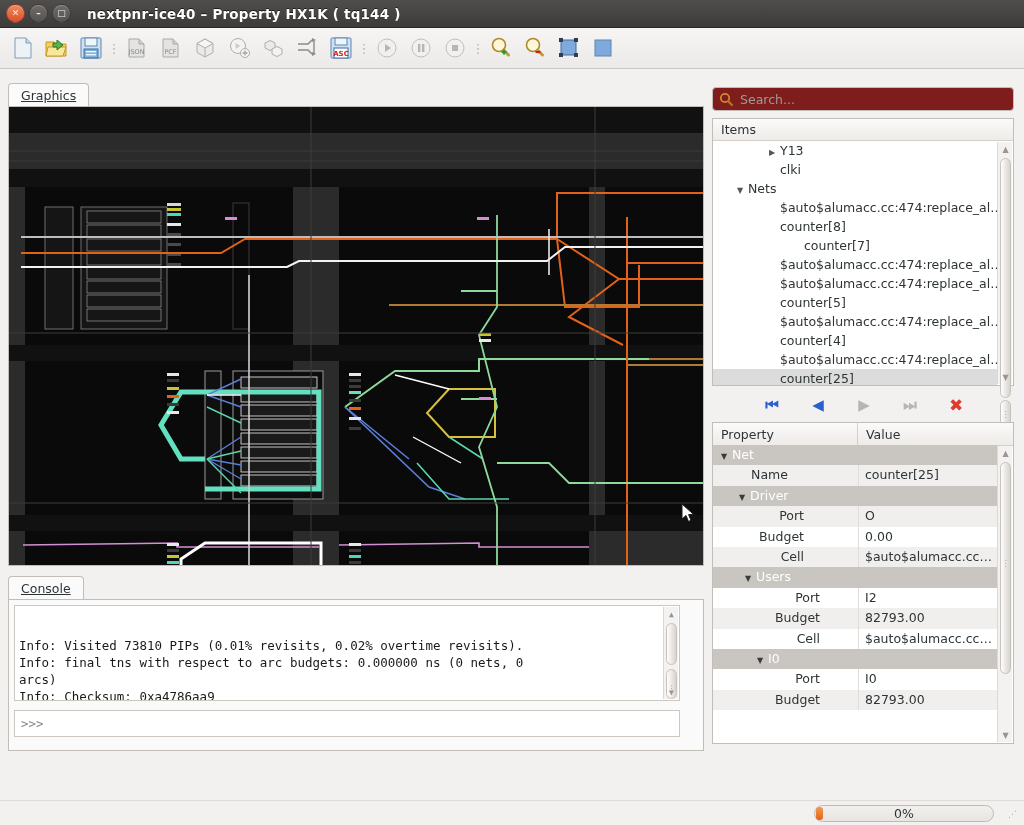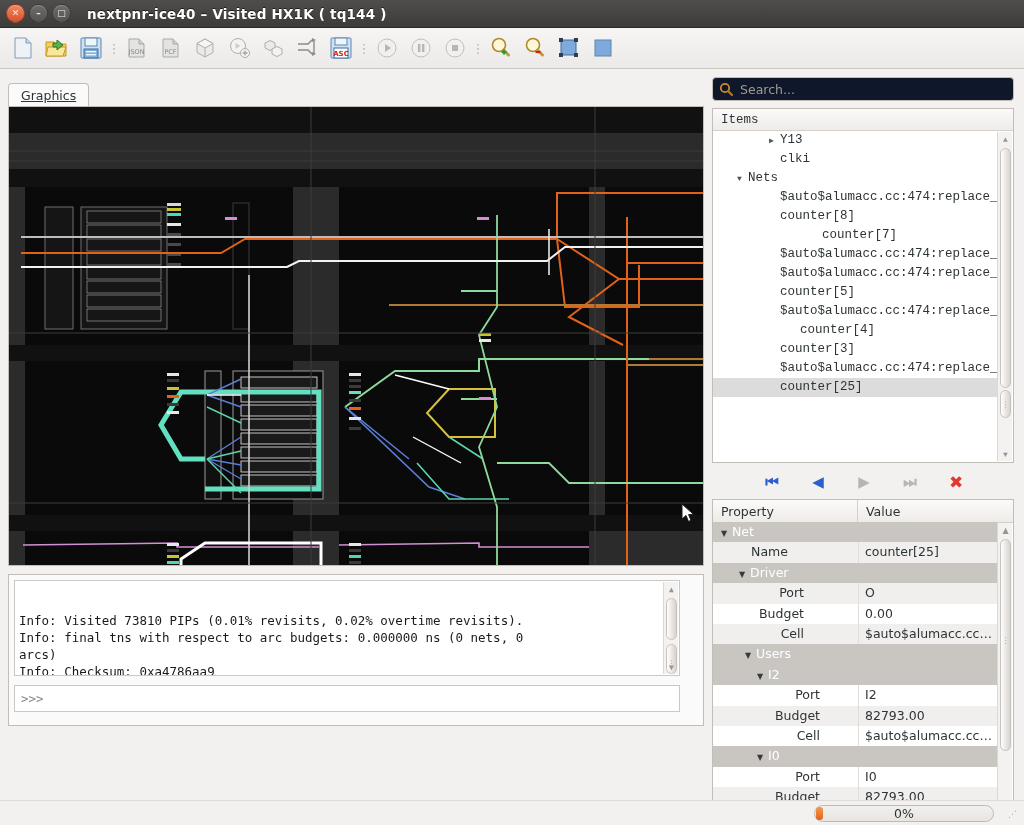--- a/index.html
+++ b/index.html
@@ -96,28 +96,28 @@
   .vsb .thumb{position:absolute;left:2px;width:11px;border-radius:6px;
      background:linear-gradient(90deg,#ffffff 0%,#e9e6e3 55%,#d8d3cf 100%);
      border:1px solid #c8c2bd;box-sizing:border-box;}
   .vsb .grip{position:absolute;left:50%;transform:translateX(-50%);
      color:#a9a39e;font-size:8px;}
 
   
   .rpane{position:absolute;left:712px;top:8px;width:304px;height:786px;}
   .search{
     width:302px;height:24px;box-sizing:border-box;
-    background:#0f172a;border:1px solid #c3bdb8;border-radius:4px;
-    display:flex;align-items:center;padding:0 6px;
+    background:#7f1d1d;border:1px solid #c3bdb8;border-radius:4px;
+    display:flex;align-items:center;padding:0 6px;margin-top:10px;
   }
   .search .ph{color:#9e9a96;font-size:12.5px;padding-left:7px;}
 
   .treewrap{
-    position:relative;margin-top:7px;width:302px;height:355px;
-    border:1px solid #c3bdb8;background:#ffffff;box-sizing:border-box;font-family:Liberation Mono, monospace;
+    position:relative;margin-top:7px;width:302px;height:268px;
+    border:1px solid #c3bdb8;background:#ffffff;box-sizing:border-box;
   }
   .thead{
     height:22px;background:linear-gradient(180deg,#fbfafa 0%,#eeebe8 100%);
     border-bottom:1px solid #d4cfca;font-size:12.5px;
     display:flex;align-items:center;padding-left:8px;box-sizing:border-box;
     color:#2e3436;
   }
   .tlist{position:absolute;top:22px;left:0;right:16px;bottom:0;overflow:hidden;}
   .trow{height:19px;line-height:19px;font-size:12.5px;color:#2e3436;
         white-space:nowrap;overflow:hidden;padding-left:8px;box-sizing:border-box;}
@@ -180,21 +180,21 @@
       <div class="wb close">
         <span class="gl">✕</span>
       </div>
       <div class="wb min">
         <span class="gl">–</span>
       </div>
       <div class="wb max">
         <span class="gl">□</span>
       </div>
     </div>
-    <div class="wtitle">nextpnr-ice40 – Visited HX1K ( tq144 )</div>
+    <div class="wtitle">nextpnr-ice40 – Property HX1K ( tq144 )</div>
   </div>
 
   <div class="toolbar">
 
     <div class="tbtn">
       <svg class="ico" viewBox="0 0 26 26">
         <path d="M5 3h11l5 5v15H5z" fill="#eef2f7" stroke="#7f9bb5" stroke-width="1"></path>
         <path d="M16 3v5h5" fill="#cfd9e4" stroke="#7f9bb5" stroke-width="1"></path>
       </svg>
     </div>
@@ -517,20 +517,23 @@
               <path d="M586 0 L586 460"></path>
           </g>
         </svg>
         <svg class="cursor" viewBox="0 0 14 20">
           <path d="M1 1 L1 16 L5 12.5 L7.5 18.5 L10 17.3 L7.6 11.6 L12.5 11.3 Z" fill="#ffffff" stroke="#1a1a1a" stroke-width="1"></path>
         </svg>
       </div>
     </div>
 
     <div class="cpane">
+      <div class="tabstrip">
+        <div class="tab">Console</div>
+      </div>
       <div class="cbody">
         <div class="clog">
           <span class="clip">Info: Visited 73810 PIPs (0.01% revisits, 0.02% overtime revisits).
 Info: final tns with respect to arc budgets: 0.000000 ns (0 nets, 0
 arcs)
 Info: Checksum: 0xa4786aa9
 Routing design successful.</span>
           <div class="vsb">
             <div class="arrow up">▲</div>
             <div class="thumb" style="top:16px;height:42px;"></div>
@@ -555,27 +558,26 @@
       </div>
 
       <div class="treewrap">
         <div class="thead">Items</div>
         <div class="tlist">
             <div class="trow" style="padding-left: 56px;"><span class="tri">▶</span><span>Y13</span></div>
             <div class="trow" style="padding-left: 56px;"><span class="tri"></span><span>clki</span></div>
             <div class="trow" style="padding-left: 24px;"><span class="tri">▼</span><span>Nets</span></div>
             <div class="trow" style="padding-left: 56px;"><span class="tri"></span><span>$auto$alumacc.cc:474:replace_al…</span></div>
             <div class="trow" style="padding-left: 56px;"><span class="tri"></span><span>counter[8]</span></div>
-            <div class="trow" style="padding-left: 80px; margin-left: 18px;"><span class="tri"></span><span>counter[7]</span></div>
+            <div class="trow" style="padding-left: 80px;"><span class="tri"></span><span>counter[7]</span></div>
             <div class="trow" style="padding-left: 56px;"><span class="tri"></span><span>$auto$alumacc.cc:474:replace_al…</span></div>
             <div class="trow" style="padding-left: 56px;"><span class="tri"></span><span>$auto$alumacc.cc:474:replace_al…</span></div>
             <div class="trow" style="padding-left: 56px;"><span class="tri"></span><span>counter[5]</span></div>
             <div class="trow" style="padding-left: 56px;"><span class="tri"></span><span>$auto$alumacc.cc:474:replace_al…</span></div>
-            <div class="trow" style="padding-left: 76px;"><span class="tri"></span><span>counter[4]</span></div>
-            <div class="trow" style="padding-left: 56px;"><span class="tri"></span><span>counter[3]</span></div>
+            <div class="trow" style="padding-left: 56px;"><span class="tri"></span><span>counter[4]</span></div>
             <div class="trow" style="padding-left: 56px;"><span class="tri"></span><span>$auto$alumacc.cc:474:replace_al…</span></div>
             <div class="trow sel" style="padding-left: 56px;"><span class="tri"></span><span>counter[25]</span></div>
           </div>
         <div class="vsb" style="top:23px;">
           <div class="arrow up">▲</div>
           <div class="thumb" style="top:16px;height:240px;"></div>
           <div class="thumb" style="top:258px;height:28px;">
             <span class="grip" style="top:9px;">⋮</span>
           </div>
           <div class="arrow dn">▼</div>
@@ -627,24 +629,20 @@
               <div class="v">0.00</div>
             </div>
             <div class="prow alt">
               <div class="k" style="padding-right: 54px;">Cell</div>
               <div class="v">$auto$alumacc.cc…</div>
             </div>
             <div class="prow group">
               <div class="k" style="padding-left: 32px;"><span class="tri">▼</span><span>Users</span></div>
               <div class="v"></div>
             </div>
-            <div class="prow group">
-              <div class="k" style="padding-left: 44px;"><span class="tri">▼</span><span>I2</span></div>
-              <div class="v"></div>
-            </div>
             <div class="prow white">
               <div class="k" style="padding-right: 38px;">Port</div>
               <div class="v">I2</div>
             </div>
             <div class="prow alt">
               <div class="k" style="padding-right: 38px;">Budget</div>
               <div class="v">82793.00</div>
             </div>
             <div class="prow white">
               <div class="k" style="padding-right: 38px;">Cell</div>

